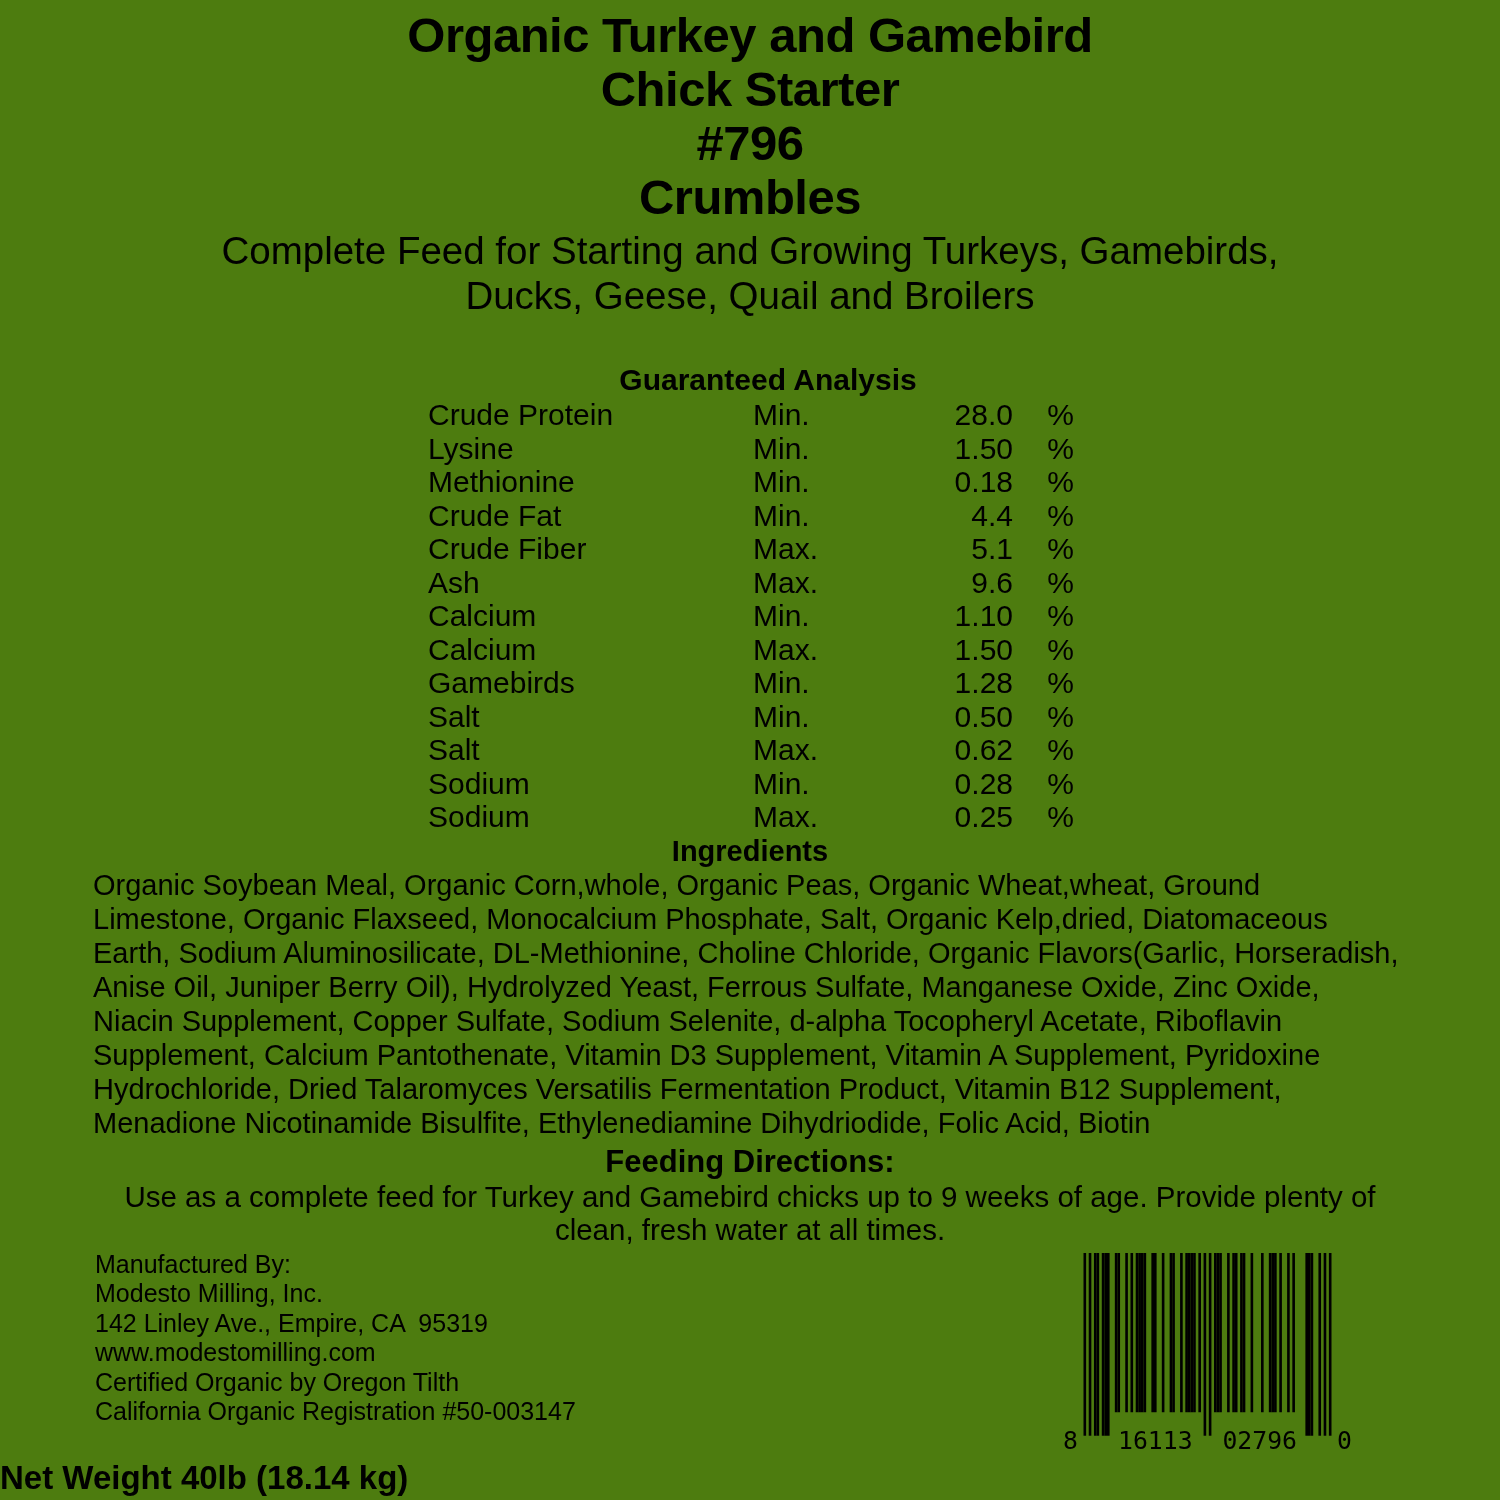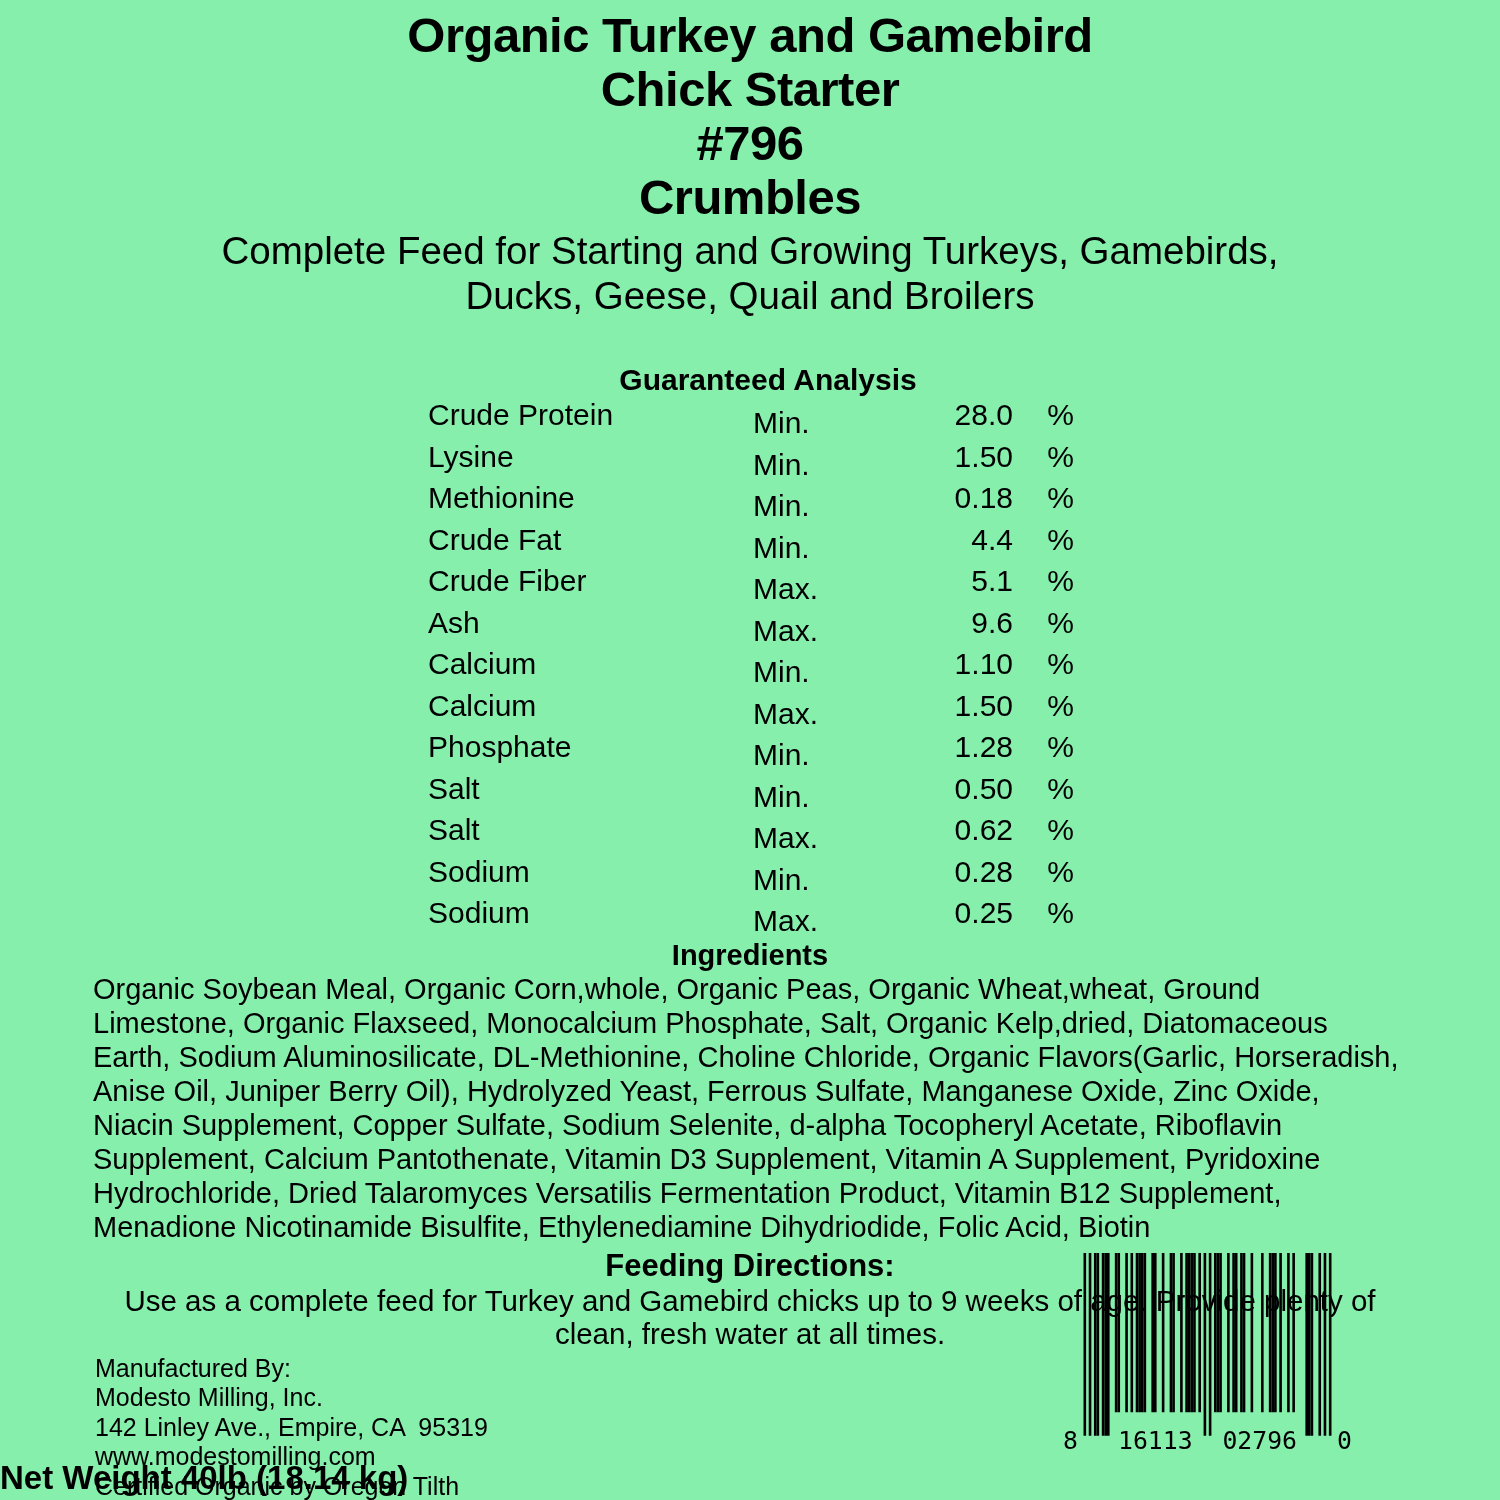--- a/index.html
+++ b/index.html
@@ -1,17 +1,17 @@
 <!DOCTYPE html>
 <html><head>
 <meta charset="utf-8">
 <style>
   html,body{margin:0;padding:0;background:#ffffff;}
   body{width:1500px;height:1500px;color:#000;font-family:"Liberation Sans",sans-serif;}
-  .page{position:relative;width:1500px;height:1500px;overflow:hidden;background:#86efac;}
+  .page{position:relative;width:1500px;height:1500px;overflow:hidden;background:#4d7c0f;}
 
   .title{
     padding-top:8px;
     text-align:center;
     font-weight:bold;
     font-size:49px;
     line-height:54px;
     white-space:pre-line;
     letter-spacing:-0.5px;
   }
@@ -34,21 +34,21 @@
     font-weight:bold;
     font-size:30px;
     line-height:36px;
   }
   .ga-row{
     display:grid;
     grid-template-columns:325px 150px 110px 95px;
     line-height:33.5px;
   }
   .ga-name{text-align:left;}
-  .ga-limit{text-align:left;margin-top:8px;}
+  .ga-limit{text-align:left;}
   .ga-value{text-align:right;}
   .ga-unit{text-align:center;}
 
   .ing-head{
     text-align:center;
     font-weight:bold;
     font-size:29px;
     line-height:34px;
   }
   .ing-text{
@@ -169,21 +169,21 @@
         <span class="ga-value">1.10</span>
         <span class="ga-unit">%</span>
       </div>
       <div class="ga-row">
         <span class="ga-name">Calcium</span>
         <span class="ga-limit">Max.</span>
         <span class="ga-value">1.50</span>
         <span class="ga-unit">%</span>
       </div>
       <div class="ga-row">
-        <span class="ga-name">Phosphate</span>
+        <span class="ga-name">Gamebirds</span>
         <span class="ga-limit">Min.</span>
         <span class="ga-value">1.28</span>
         <span class="ga-unit">%</span>
       </div>
       <div class="ga-row">
         <span class="ga-name">Salt</span>
         <span class="ga-limit">Min.</span>
         <span class="ga-value">0.50</span>
         <span class="ga-unit">%</span>
       </div>

